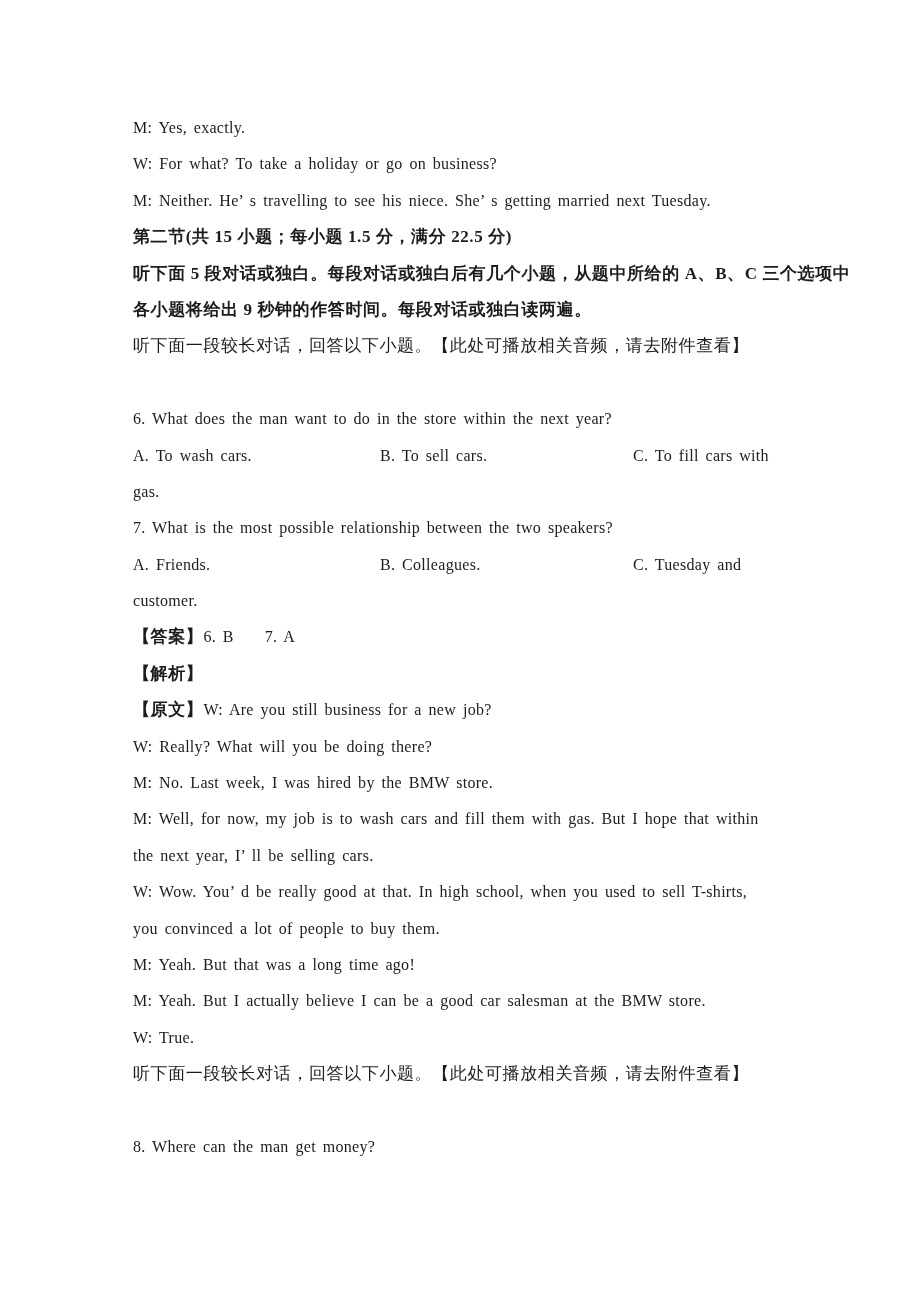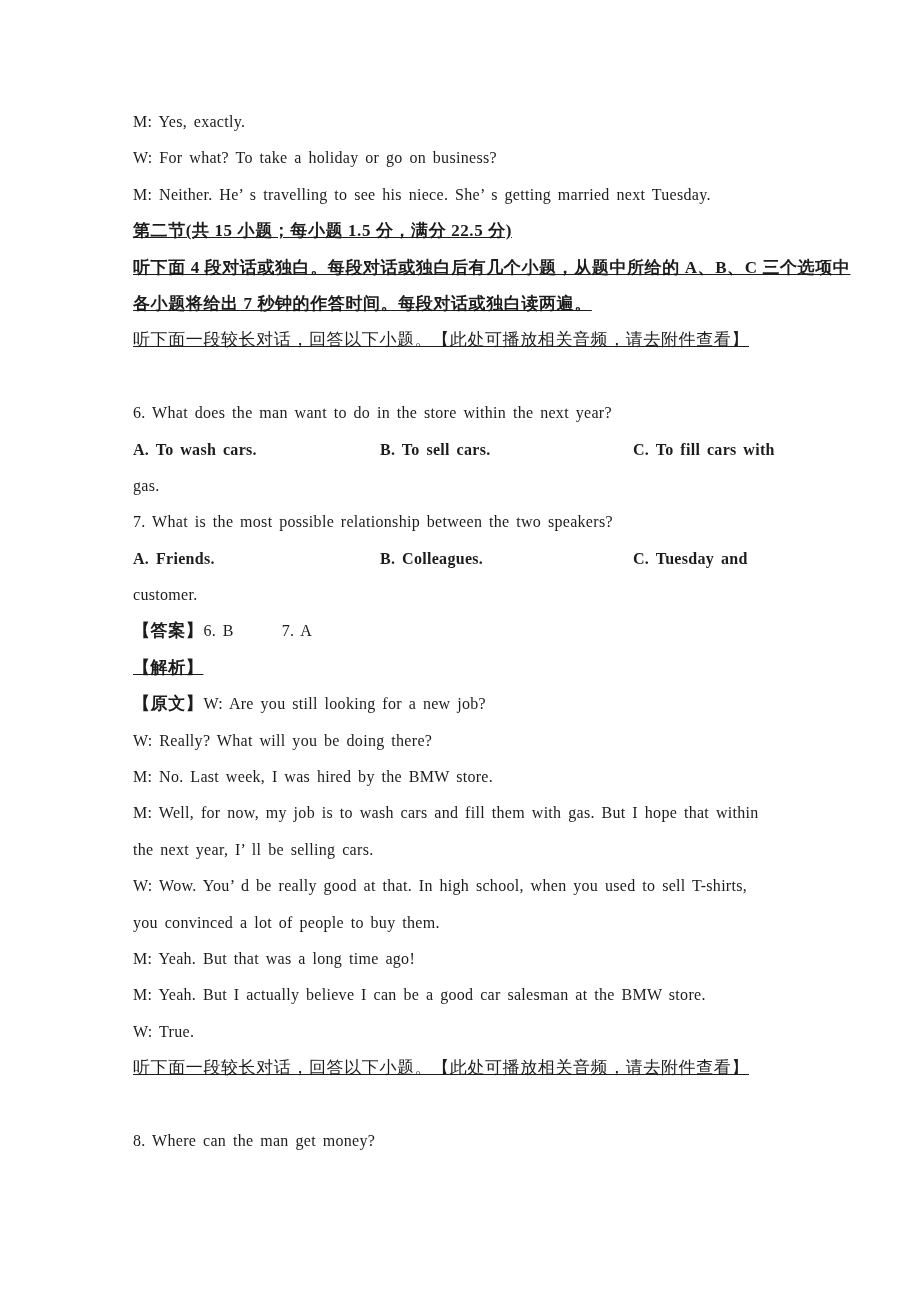--- a/index.html
+++ b/index.html
@@ -8,66 +8,65 @@
     width: 920px;
     height: 1302px;
     background: #ffffff;
     overflow: hidden;
     font-family: "Liberation Serif", "DejaVu Serif", serif;
     color: #1c1c1c;
   }
   .content {
     position: absolute;
     left: 133px;
-    top: 104px;
+    top: 110px;
     width: 670px;
   }
   .line {
     height: 36.4px;
     line-height: 36.4px;
     white-space: nowrap;
   }
   .en {
     font-size: 16px;
     letter-spacing: 0.3px;
     word-spacing: 2.5px;
   }
   .cn {
     font-size: 17px;
     letter-spacing: 0.6px;
-    text-decoration: underline;
   }
   .bold { font-weight: bold; }
   .options-row { position: relative; }
-  .opt { position: absolute; top: 0; font-weight: bold; }
+  .opt { position: absolute; top: 0; }
   .opt-a { left: 0; }
   .opt-b { left: 247px; }
   .opt-c { left: 500px; }
   .label-cn {
     font-weight: bold;
     font-size: 17px;
     letter-spacing: 0.6px;
     text-align: center;
   }
-  .ans-gap { margin-left: 48px; }
+  .ans-gap { margin-left: 31px; }
   .blank { height: 36.4px; }
 </style>
 </head>
 <body>
 
 <div class="page">
   <div class="content">
 
     <div class="line en">M: Yes, exactly.</div>
     <div class="line en">W: For what? To take a holiday or go on business?</div>
     <div class="line en">M: Neither. He’ s travelling to see his niece. She’ s getting married next Tuesday.</div>
 
     <div class="line cn bold">第二节(共 15 小题；每小题 1.5 分，满分 22.5 分)</div>
-    <div class="line cn bold">听下面 4 段对话或独白。每段对话或独白后有几个小题，从题中所给的 A、B、C 三个选项中</div>
-    <div class="line cn bold">各小题将给出 7 秒钟的作答时间。每段对话或独白读两遍。</div>
+    <div class="line cn bold">听下面 5 段对话或独白。每段对话或独白后有几个小题，从题中所给的 A、B、C 三个选项中</div>
+    <div class="line cn bold">各小题将给出 9 秒钟的作答时间。每段对话或独白读两遍。</div>
     <div class="line cn">听下面一段较长对话，回答以下小题。【此处可播放相关音频，请去附件查看】</div>
 
     <div class="blank"></div>
 
     <div class="line en">6. What does the man want to do in the store within the next year?</div>
     <div class="line en options-row">
       <span class="opt opt-a">A. To wash cars.</span>
       <span class="opt opt-b">B. To sell cars.</span>
       <span class="opt opt-c">C. To fill cars with</span>
     </div>
@@ -83,21 +82,21 @@
 
     <div class="line en">
       <span class="label-cn">【答案】</span><span>6. B</span><span class="ans-gap">7. A</span>
     </div>
 
     <div class="line cn">
       <span class="label-cn">【解析】</span>
     </div>
 
     <div class="line en">
-      <span class="label-cn">【原文】</span><span>W: Are you still looking for a new job?</span>
+      <span class="label-cn">【原文】</span><span>W: Are you still business for a new job?</span>
     </div>
 
     <div class="line en">W: Really? What will you be doing there?</div>
     <div class="line en">M: No. Last week, I was hired by the BMW store.</div>
     <div class="line en">M: Well, for now, my job is to wash cars and fill them with gas. But I hope that within</div>
     <div class="line en">the next year, I’ ll be selling cars.</div>
     <div class="line en">W: Wow. You’ d be really good at that. In high school, when you used to sell T-shirts,</div>
     <div class="line en">you convinced a lot of people to buy them.</div>
     <div class="line en">M: Yeah. But that was a long time ago!</div>
     <div class="line en">M: Yeah. But I actually believe I can be a good car salesman at the BMW store.</div>

